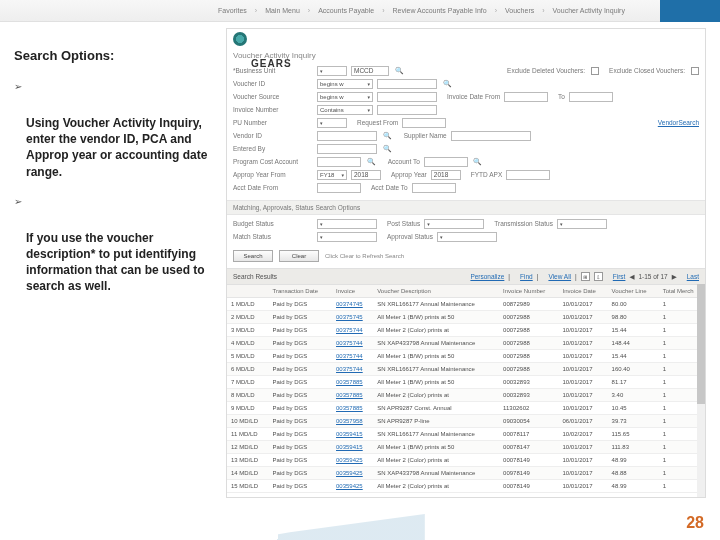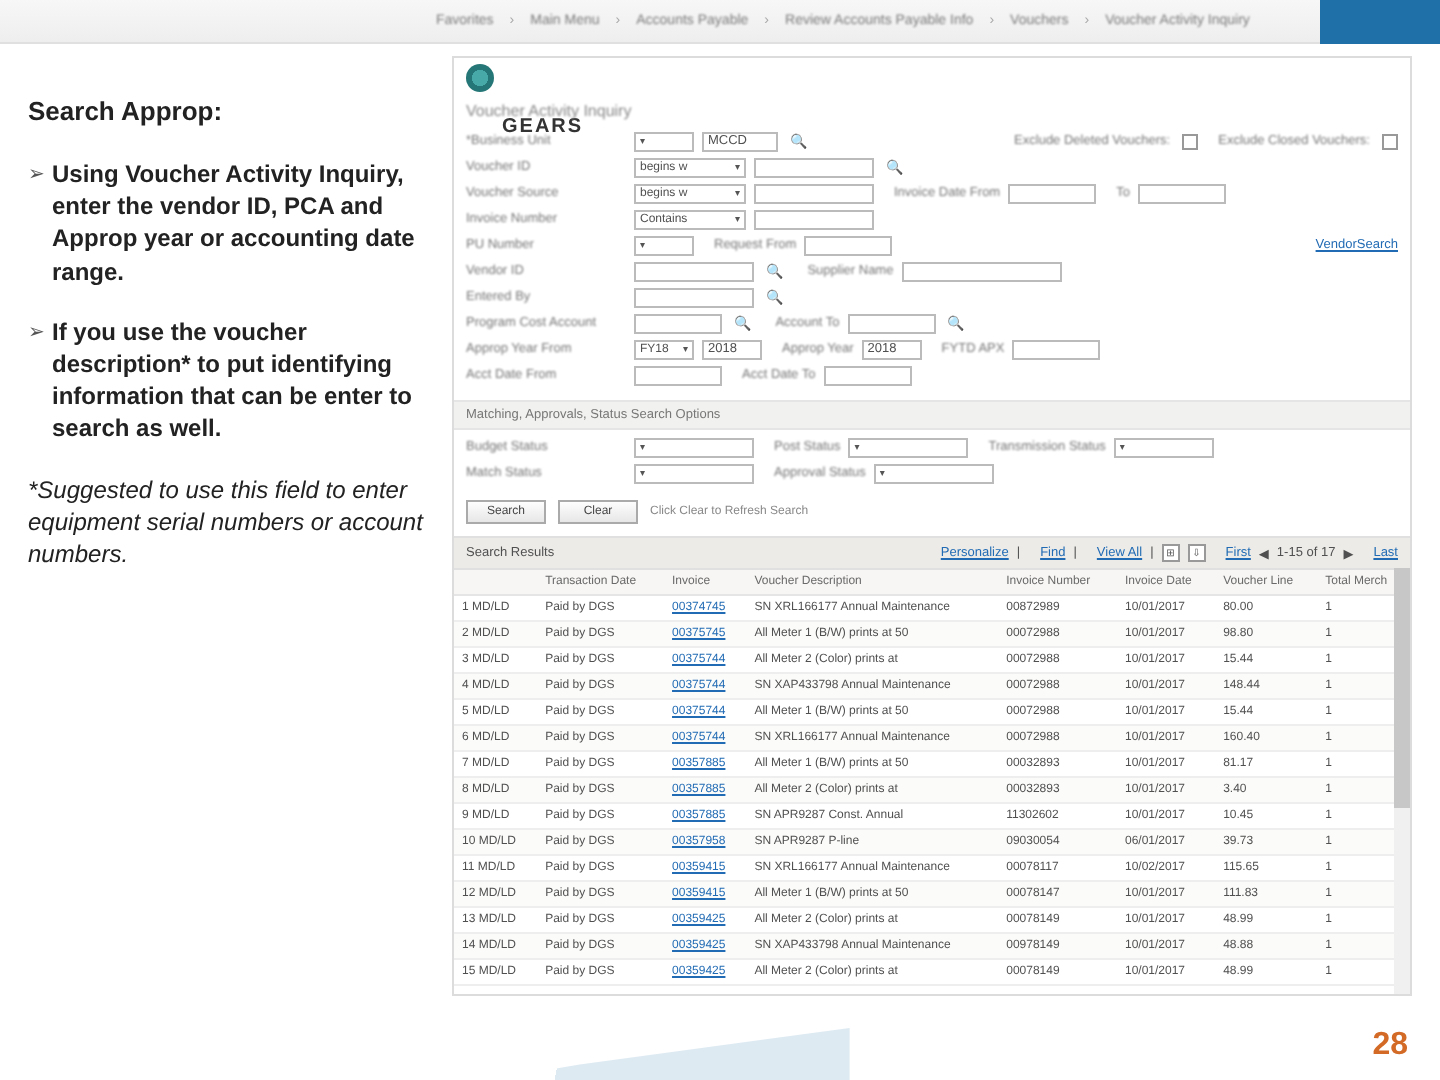--- a/index.html
+++ b/index.html
@@ -47,20 +47,21 @@
   }
   .left-panel ul { list-style:none; }
   .left-panel li { display:flex; margin-bottom:14px; }
   .left-panel .chev {
     width:12px; flex:none;
     font-size:10px; color:#555; padding-top:2px;
   }
   .left-panel .body {
     font-size:12px; font-weight:bold; color:#222;
     line-height:1.35;
+    margin-top:36px;
   }
   .left-panel .footnote {
     font-size:12px; font-style:italic; color:#222;
     margin-top:6px; line-height:1.35;
   }
 
   
   .app {
     position:absolute;
     top:28px; left:226px;
@@ -226,32 +227,31 @@
     <span class="sep">›</span>
   <span class="crumb">Review Accounts Payable Info</span>
     <span class="sep">›</span>
   <span class="crumb">Vouchers</span>
     <span class="sep">›</span>
   <span class="crumb">Voucher Activity Inquiry</span>
   <div class="bar"></div>
 </div>
 
 <div class="left-panel">
-  <div class="heading">Search Approp:</div>
+  <div class="heading">Search Options:</div>
   <ul>
     <li>
       <span class="chev">➢</span>
       <span class="body">Using Voucher Activity Inquiry, enter the vendor ID, PCA and Approp year or accounting date range.</span>
     </li>
     <li>
       <span class="chev">➢</span>
-      <span class="body">If you use the voucher description* to put identifying information that can be enter to search as well.</span>
+      <span class="body">If you use the voucher description* to put identifying information that can be used to search as well.</span>
     </li>
   </ul>
-  <div class="footnote">*Suggested to use this field to enter equipment serial numbers or account numbers.</div>
 </div>
 
 <div class="app">
 
   <div class="brand">
     <span class="gear-icon"></span>
     <span class="name">GEARS</span>
     <span class="sub"></span>
   </div>
 

